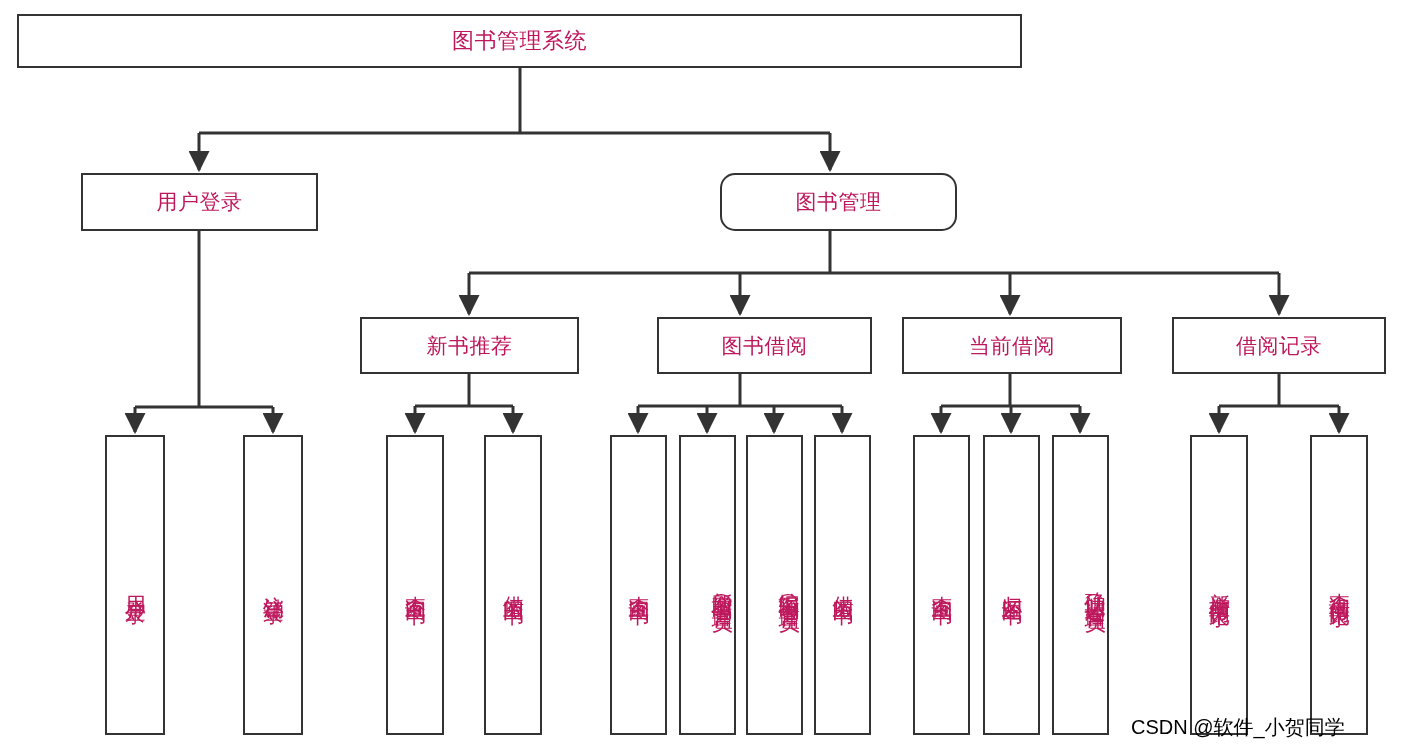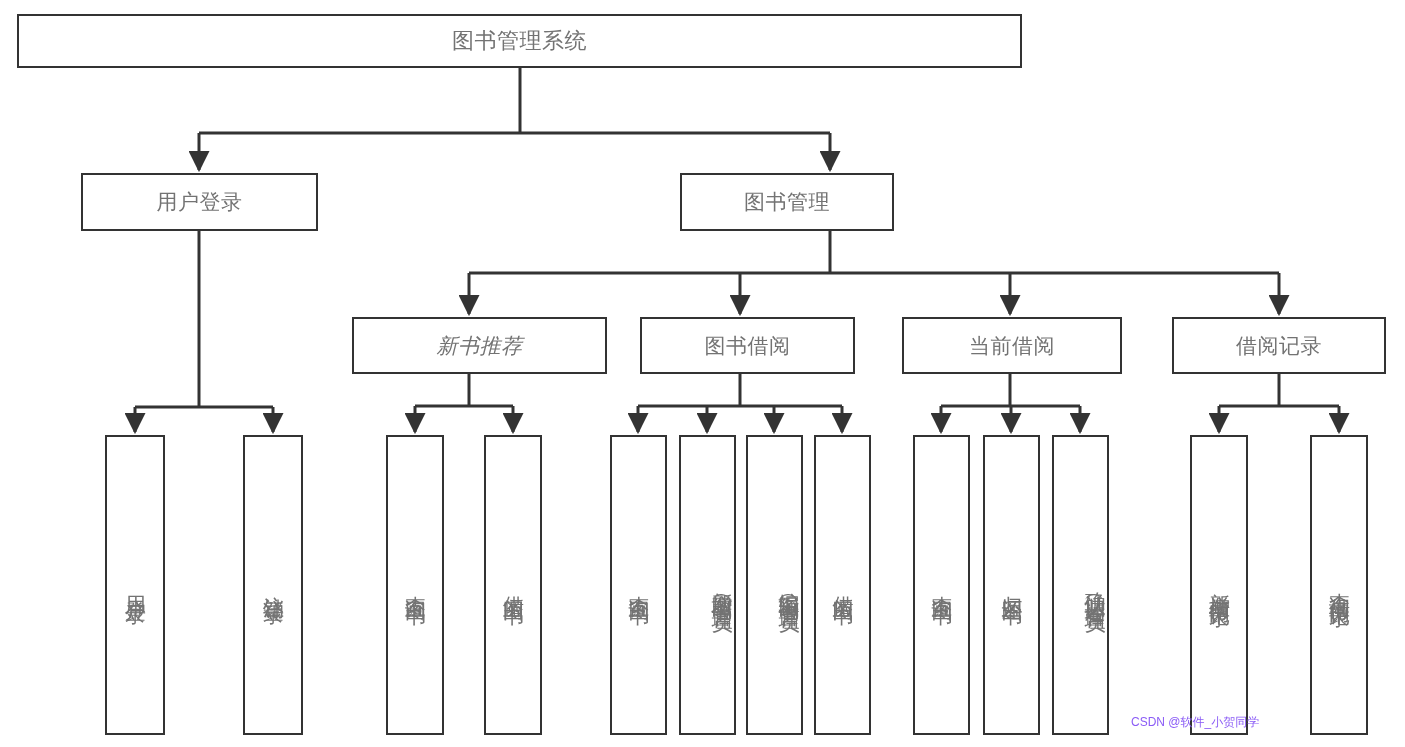--- a/index.html
+++ b/index.html
@@ -28,21 +28,21 @@
     pointer-events: none;
   }
   .node {
     position: absolute;
     box-sizing: border-box;
     border: 2px solid #333333;
     background: #ffffff;
     display: flex;
     align-items: center;
     justify-content: center;
-    color: #737373;
+    color: #be185d;
     z-index: 2;
   }
   
   .node.horiz {
     font-size: 21px;
     letter-spacing: 0.5px;
   }
   .node.root {
     font-size: 22px;
   }
@@ -58,22 +58,22 @@
     letter-spacing: 3px;
   }
   .node.vert.centered {
     align-items: center;
     padding-top: 0;
   }
   .watermark {
     position: absolute;
     left: 1131px;
     top: 714px;
-    font-size: 12px;
-    color: #8b5cf6;
+    font-size: 20px;
+    color: #000000;
     white-space: nowrap;
     z-index: 5;
     font-family: "Liberation Sans", "DejaVu Sans", sans-serif;
   }
 </style>
 </head>
 <body>
 
 <div id="canvas">
 
@@ -124,24 +124,24 @@
       <path d="M 1279 374 L 1279 406"></path>
       <path d="M 1219 406 L 1339 406"></path>
       <path d="M 1219 406 L 1219 432" marker-end="url(#arrow)"></path>
       <path d="M 1339 406 L 1339 432" marker-end="url(#arrow)"></path>
     </g>
   </svg>
 
   <div class="node horiz root" style="left:17px; top:14px; width:1005px; height:54px;">图书管理系统</div>
 
   <div class="node horiz" style="left:81px; top:173px; width:237px; height:58px;">用户登录</div>
-  <div class="node horiz" style="left:680px; top:173px; width:214px; height:58px;">图书管理</div>
+  <div class="node horiz" style="left:720px; top:173px; width:237px; height:58px;border-radius:15px;">图书管理</div>
 
-  <div class="node horiz" style="left:352px; top:317px; width:255px; height:57px;font-style:italic;">新书推荐</div>
-  <div class="node horiz" style="left:640px; top:317px; width:215px; height:57px;">图书借阅</div>
+  <div class="node horiz" style="left:360px; top:317px; width:219px; height:57px;">新书推荐</div>
+  <div class="node horiz" style="left:657px; top:317px; width:215px; height:57px;">图书借阅</div>
   <div class="node horiz" style="left:902px; top:317px; width:220px; height:57px;">当前借阅</div>
   <div class="node horiz" style="left:1172px; top:317px; width:214px; height:57px;text-align:right;">借阅记录</div>
 
   <div class="node vert centered" style="left:105px; top:435px; width:60px; height:300px;">用户登录</div>
   <div class="node vert centered" style="left:243px; top:435px; width:60px; height:300px;">注销登录</div>
 
   <div class="node vert centered" style="left:386px; top:435px; width:58px; height:300px;">查询图书</div>
   <div class="node vert centered" style="left:484px; top:435px; width:58px; height:300px;">借阅图书</div>
 
   <div class="node vert centered" style="left:610px; top:435px; width:57px; height:300px;">查询图书</div>

